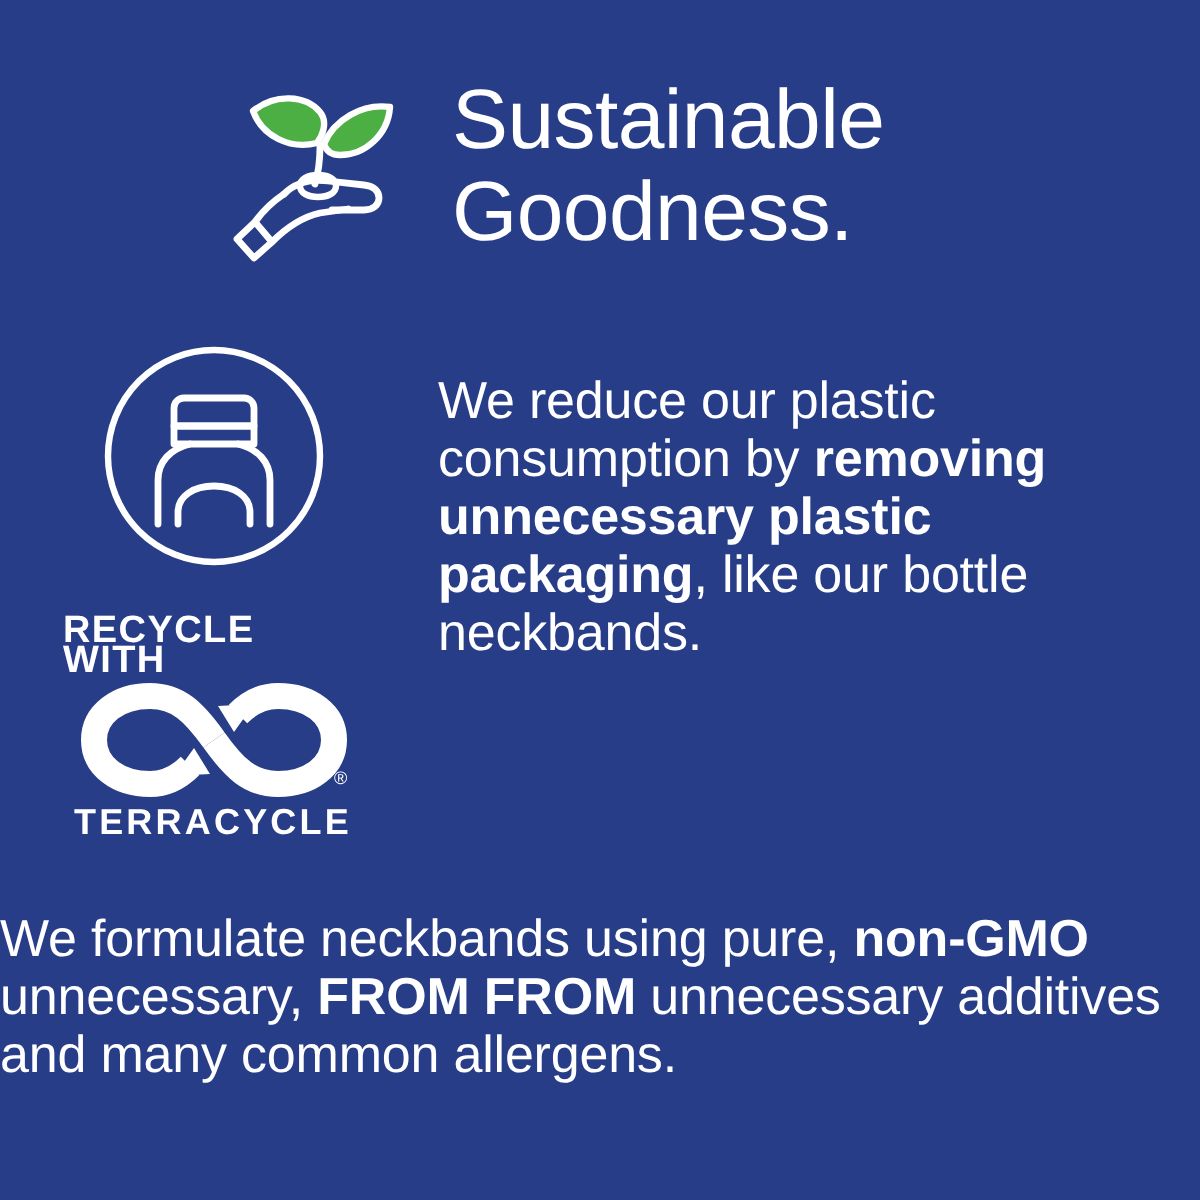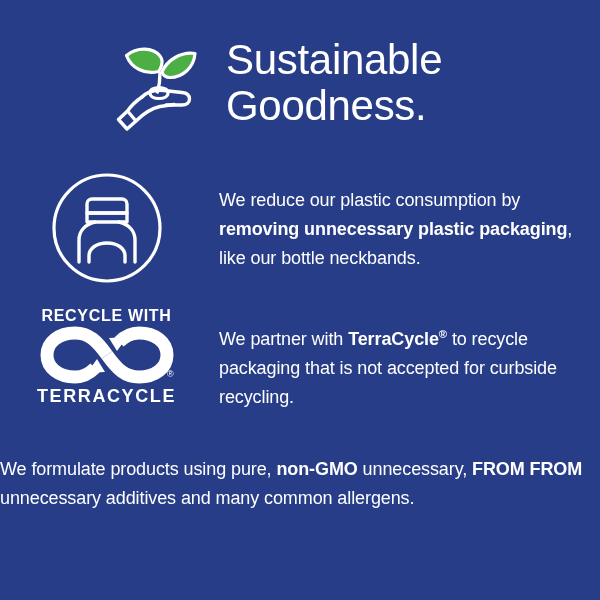--- a/index.html
+++ b/index.html
@@ -73,21 +73,21 @@
     justify-content: flex-start;
     padding-left: 0;
     box-sizing: border-box;
   }
   .icon-cell > * { margin-left: -6px; }
 
   .text-cell {
     flex: 1 1 auto;
     padding-right: 12px;
     color: #FFFFFF;
-    font-size: 18px;
+    font-size: 26px;
     line-height: 29px;
     font-weight: 400;
     letter-spacing: -0.1px;
   }
   .row-1 .text-cell { padding-top: 14px; }
   .row-2 .text-cell { padding-top: 12px; }
   .row-3 .text-cell { padding-top: 10px; }
 
   .text-cell b {
     font-weight: 700;
@@ -100,21 +100,21 @@
 
   
   .terracycle {
     display: flex;
     flex-direction: column;
     align-items: center;
     width: 150px;
   }
   .tc-top {
     color: #FFFFFF;
-    font-size: 16px;
+    font-size: 19px;
     font-weight: 700;
     letter-spacing: 0.7px;
     line-height: 15px;
     margin-bottom: 3px;
   }
   .tc-mark {
     width: 136px;
     height: 58px;
     display: block;
   }
@@ -186,24 +186,21 @@
 
           <polygon points="58,33 66,46 48,47" fill="#FFFFFF"></polygon>
 
           <polygon points="78,25 70,12 88,11" fill="#FFFFFF"></polygon>
 
           <text x="128" y="51" fill="#FFFFFF" font-family="Liberation Sans, sans-serif" font-size="9">®</text>
         </svg>
         <div class="tc-bottom">TERRACYCLE</div>
       </div>
     </div>
-    <div class="text-cell">
-      <span>We partner with </span><b>TerraCycle</b><b class="reg">®</b><span> to recycle packaging that is not accepted for curbside recycling.</span>
-    </div>
   </div>
 
   <div class="row row-3">
     <div class="text-cell">
-      <span>We formulate products using pure, </span><b>non-GMO</b><span> unnecessary, </span><b>FROM FROM</b><span> unnecessary additives and many common allergens.</span>
+      <span>We formulate neckbands using pure, </span><b>non-GMO</b><span> unnecessary, </span><b>FROM FROM</b><span> unnecessary additives and many common allergens.</span>
     </div>
   </div>
 
 </div>
 
 </body></html>

